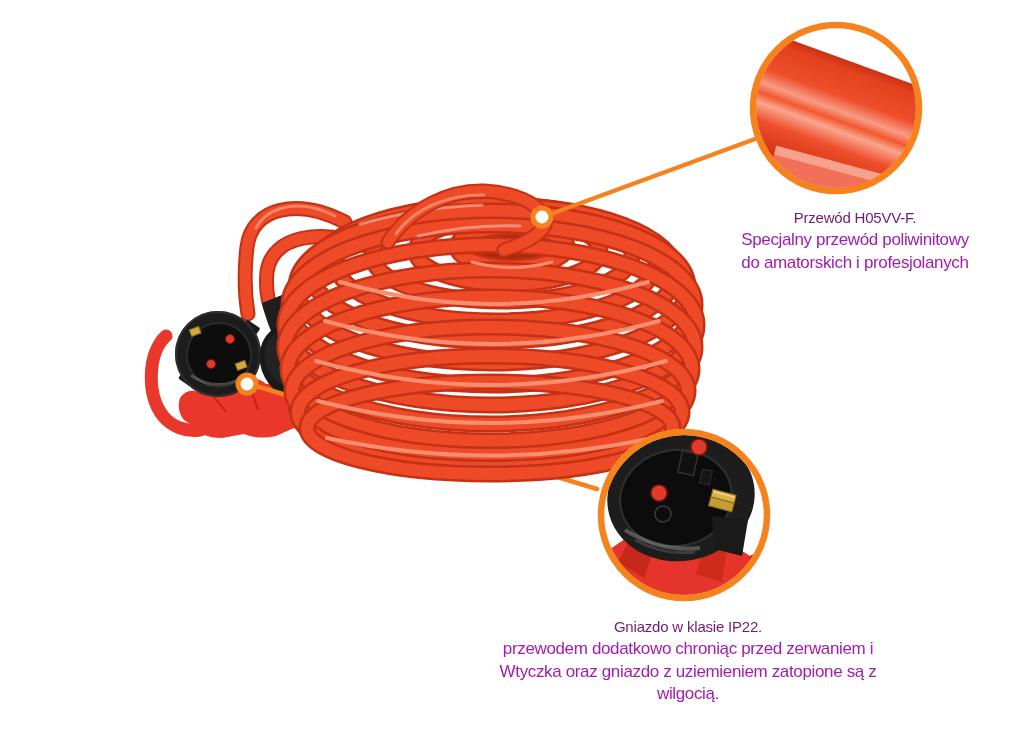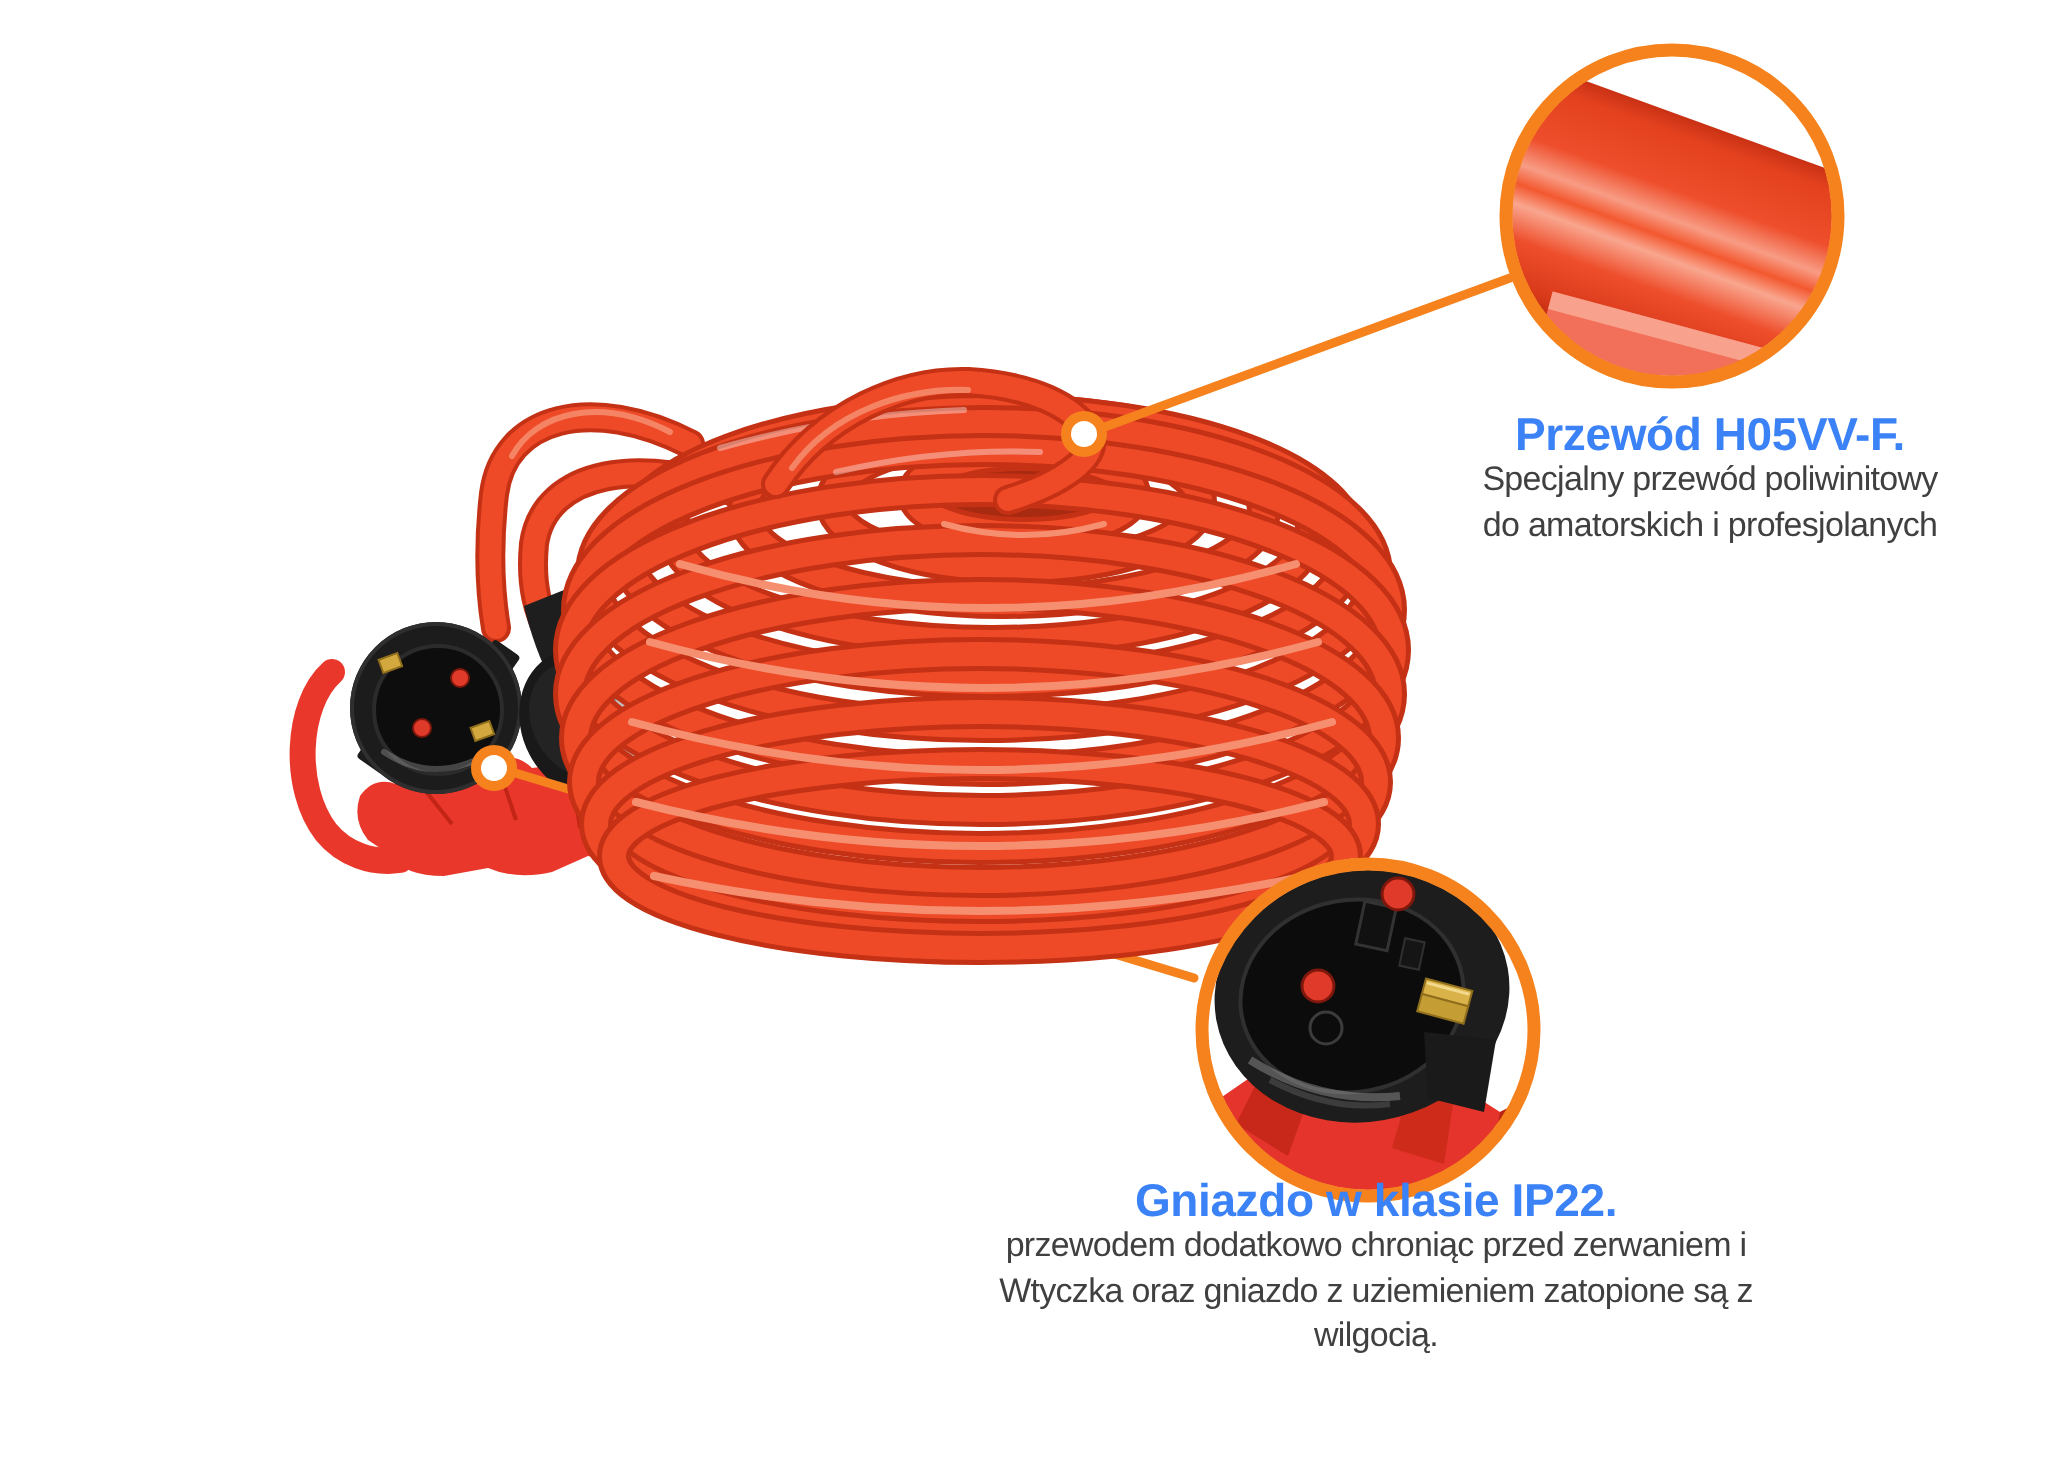--- a/index.html
+++ b/index.html
@@ -3,25 +3,25 @@
 <meta charset="utf-8">
 <style>
   html,body { margin:0; padding:0; background:#fff; }
   .stage {
     position:relative; width:1024px; height:731px; background:#FFFFFF;
     overflow:hidden; font-family:"Liberation Sans","DejaVu Sans",sans-serif;
   }
   .photo-svg { position:absolute; left:0; top:0; }
   .callout-text { position:absolute; text-align:center; }
   .callout-title {
-    font-weight:bold; font-size:23px; line-height:23px;
-    color:#3b82f6; letter-spacing:-0.2px;
+    font-weight:normal; font-size:15px; line-height:23px;
+    color:#701a75; letter-spacing:-0.2px;
   }
   .callout-line {
-    font-size:17px; line-height:22.5px; color:#404040; letter-spacing:-0.35px;
+    font-size:17px; line-height:22.5px; color:#a21caf; letter-spacing:-0.35px;
   }
   
   .co   { fill:none; stroke:#C43114; stroke-width:17; }
   .cc   { fill:none; stroke:#EE4A28; stroke-width:12; }
   .hl   { fill:none; stroke:#F68E70; stroke-width:4; stroke-linecap:round; }
   .hl3  { fill:none; stroke:#F68E70; stroke-width:3; stroke-linecap:round; }
   .gl   { fill:none; stroke:rgba(255,255,255,.38); stroke-width:3; stroke-linecap:round; }
   .cable-o { fill:none; stroke:#C43114; stroke-width:15; stroke-linecap:round; }
   .cable-c { fill:none; stroke:#EE4A28; stroke-width:11; stroke-linecap:round; }
   .leader  { fill:none; stroke:#F5821D; stroke-width:4.5; stroke-linecap:round; }
@@ -190,20 +190,20 @@
   <circle class="ring" cx="542" cy="217" r="9"></circle>
   <circle class="ring" cx="247" cy="384" r="9"></circle>
 </svg>
 
 <div class="callout-text" style="left:700px; top:206px; width:310px;">
   <div class="callout-title">Przewód H05VV-F.</div>
   <div class="callout-line">Specjalny przewód poliwinitowy</div>
   <div class="callout-line">do amatorskich i profesjolanych</div>
 </div>
 
-<div class="callout-text" style="left:468px; top:589px; width:440px;">
+<div class="callout-text" style="left:468px; top:615px; width:440px;">
   <div class="callout-title">Gniazdo w klasie IP22.</div>
   <div class="callout-line">przewodem dodatkowo chroniąc przed zerwaniem i</div>
   <div class="callout-line">Wtyczka oraz gniazdo z uziemieniem zatopione są z</div>
   <div class="callout-line">wilgocią.</div>
 </div>
 
 </div>
 
 </body></html>

